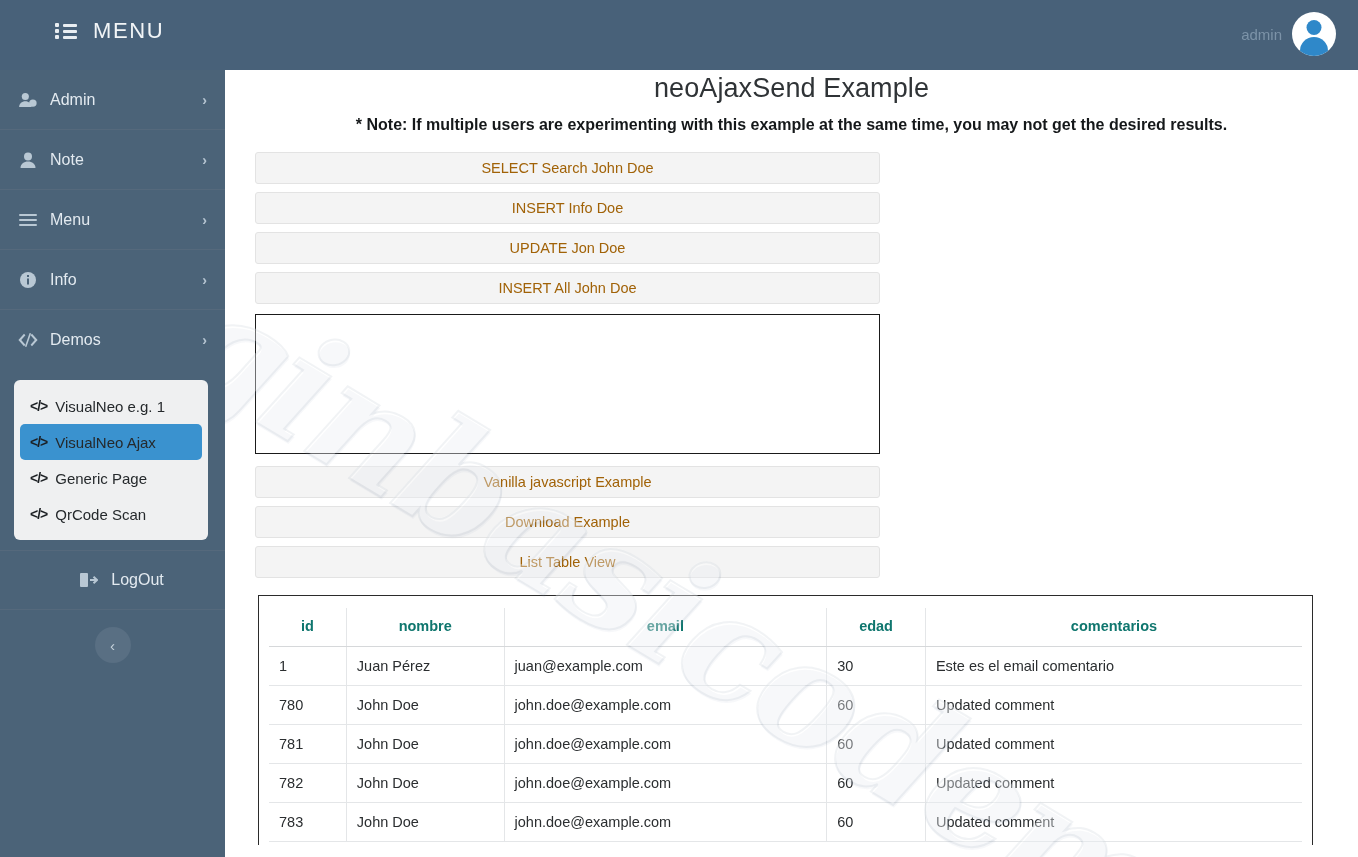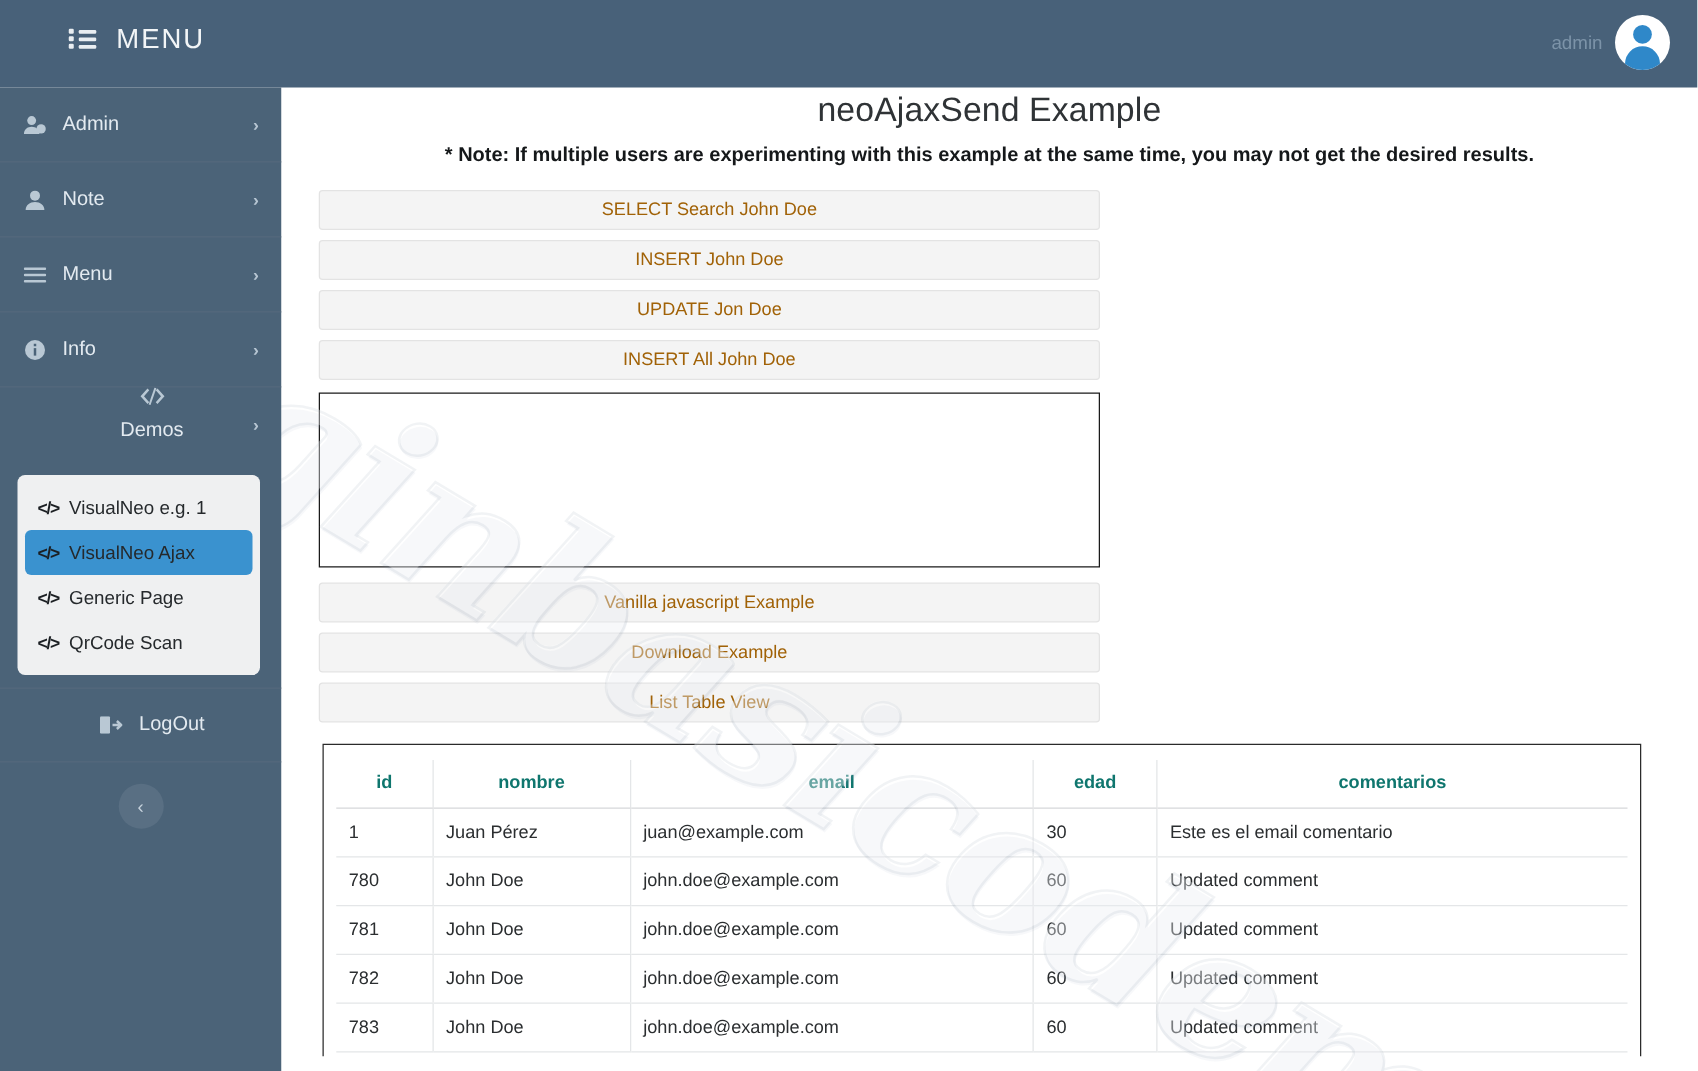--- a/index.html
+++ b/index.html
@@ -236,21 +236,21 @@
         <svg width="16" height="16" viewBox="0 0 16 16">
             <circle cx="8" cy="8" r="8"></circle>
             <rect x="7" y="6.5" width="2" height="6" fill="#4b6378"></rect>
             <rect x="7" y="3" width="2" height="2" fill="#4b6378"></rect>
           </svg>
       </span>
       <span class="label">Info</span>
       <span class="chev">›</span>
     </div>
 
-    <div class="side-item" style="border-bottom:none;flex-direction:column;">
+    <div class="side-item" style="border-bottom:none;">
       <span class="si-icon">
         <svg width="20" height="14" viewBox="0 0 20 14">
             <path d="M6 0.8 L7.4 2.2 L3.2 7 L7.4 11.8 L6 13.2 L0.4 7 Z"></path>
             <path d="M14 0.8 L12.6 2.2 L16.8 7 L12.6 11.8 L14 13.2 L19.6 7 Z"></path>
             <path d="M11.6 0 L13.1 0.5 L8.4 14 L6.9 13.5 Z"></path>
           </svg>
       </span>
       <span class="label">Demos</span>
       <span class="chev">›</span>
     </div>
@@ -290,21 +290,21 @@
       </div>
     </div>
   </div>
 
   <div class="content">
     <div class="page-title">neoAjaxSend Example</div>
     <div class="note">* Note: If multiple users are experimenting with this example at the same time, you may not get the desired results.</div>
 
     <div class="btn-stack">
       <button class="wide-btn">SELECT Search John Doe</button>
-      <button class="wide-btn">INSERT John Doe</button>
+      <button class="wide-btn">INSERT Info Doe</button>
       <button class="wide-btn">UPDATE Jon Doe</button>
       <button class="wide-btn">INSERT All John Doe</button>
 
       <textarea class="result-box" placeholder="" style=""></textarea>
 
       <button class="wide-btn">Vanilla javascript Example</button>
       <button class="wide-btn">Download Example</button>
       <button class="wide-btn">List Table View</button>
     </div>
 

